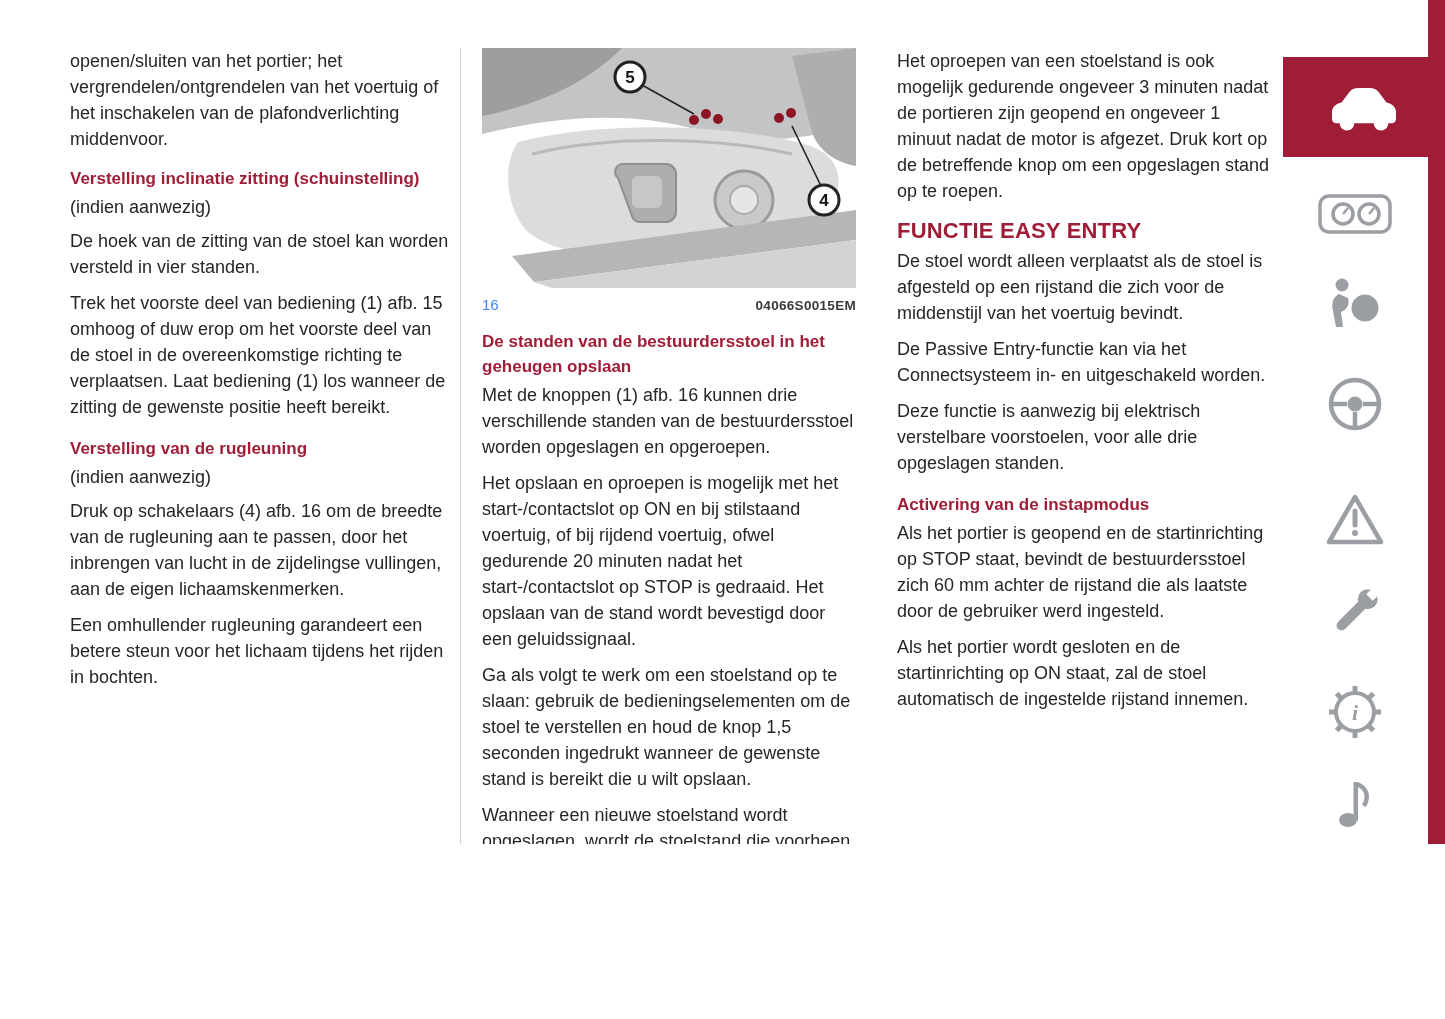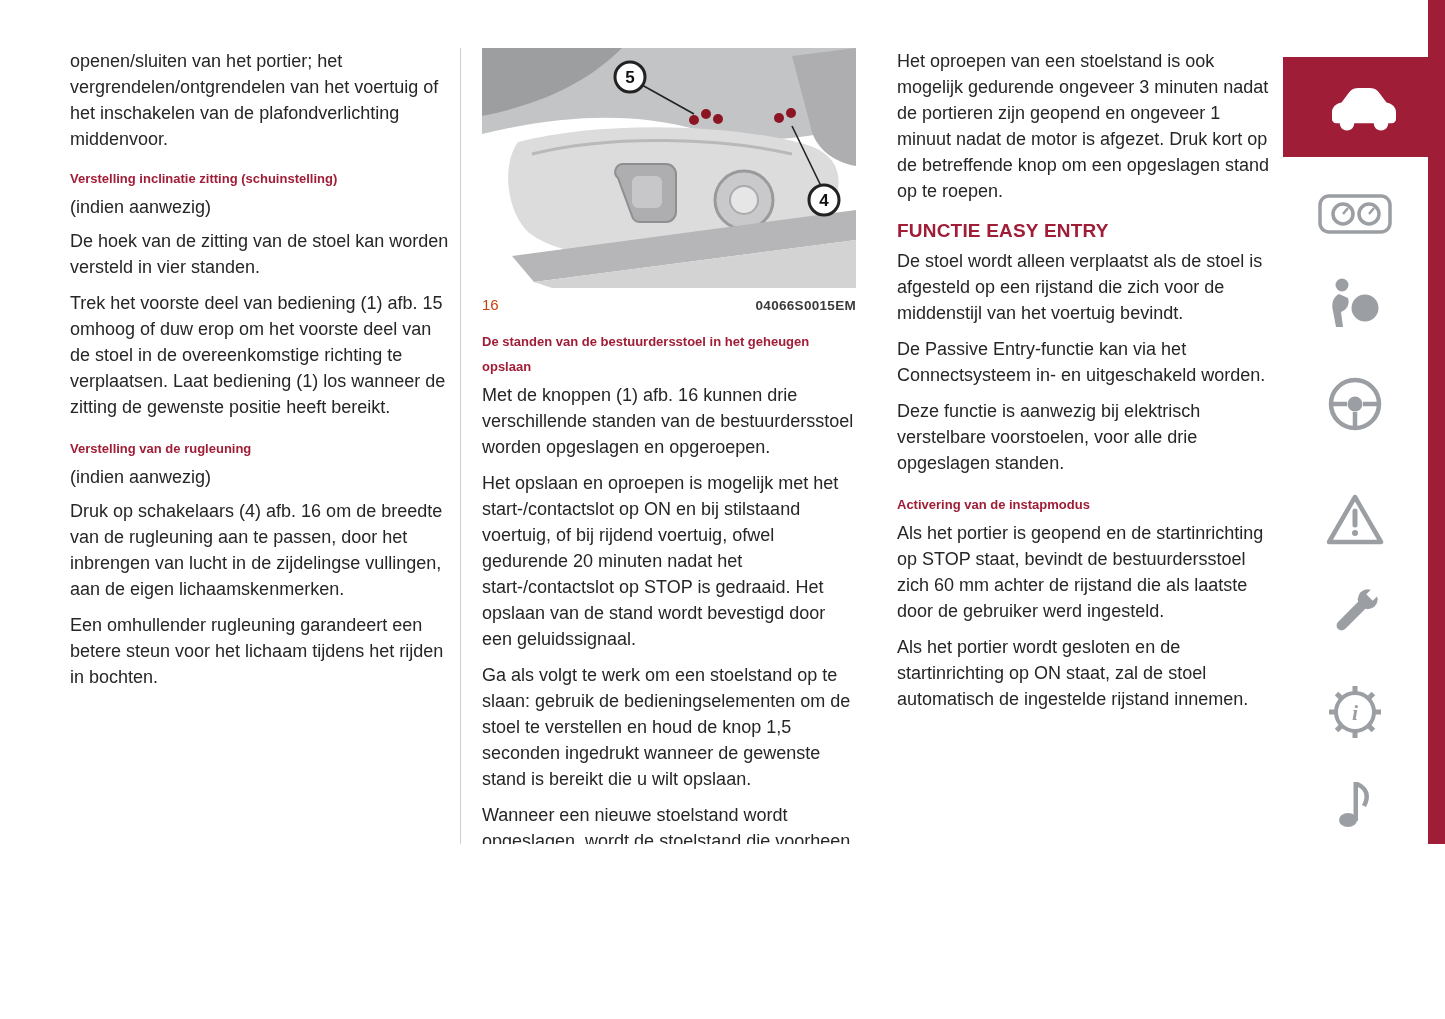--- a/index.html
+++ b/index.html
@@ -19,45 +19,45 @@
 
   
   .col{position:absolute;top:48px;}
   .col-1{left:70px;width:380px;}
   .col-2{left:482px;width:374px;}
   .col-3{left:897px;width:372px;}
   .col p{margin:0 0 10px;font-size:18px;line-height:26px;color:var(--text);}
   .col .note{margin:0 0 8px;}
   h3.red-h{
     color:var(--accent);
-    font-size:13px;line-height:25px;
+    font-size:17px;line-height:25px;
     font-weight:bold;
     margin:16px 0 3px;
   }
   h3.red-h.first{margin-top:14px;}
   h2.red-main{
     color:var(--accent);
-    font-size:19px;line-height:26px;
+    font-size:22px;line-height:26px;
     font-weight:bold;
     margin:14px 0 4px;
     letter-spacing:.2px;
   }
   .divider{
     position:absolute;left:460px;top:48px;
     width:1px;height:942px;background:#cfcfcf;
   }
 
   
   figure{margin:0 0 16px;padding:0;}
   .fig-svg{display:block;width:374px;height:240px;}
   .fig-caption{
     display:flex;justify-content:space-between;align-items:baseline;
     margin-top:8px;
   }
-  .fig-num{font-size:15px;color:#c2410c;}
+  .fig-num{font-size:15px;color:#3b82f6;}
   .fig-code{font-size:13.5px;font-weight:bold;color:#3a3a3a;letter-spacing:.3px;}
 
   
   .sidebar{position:absolute;left:1283px;top:0;width:162px;height:1019px;}
   .tab{
     position:absolute;left:0;width:144px;height:64px;
     display:flex;align-items:center;justify-content:center;
     color:var(--icon);
   }
   .tab-active{width:162px;height:100px;background:var(--accent);color:#ffffff;}

